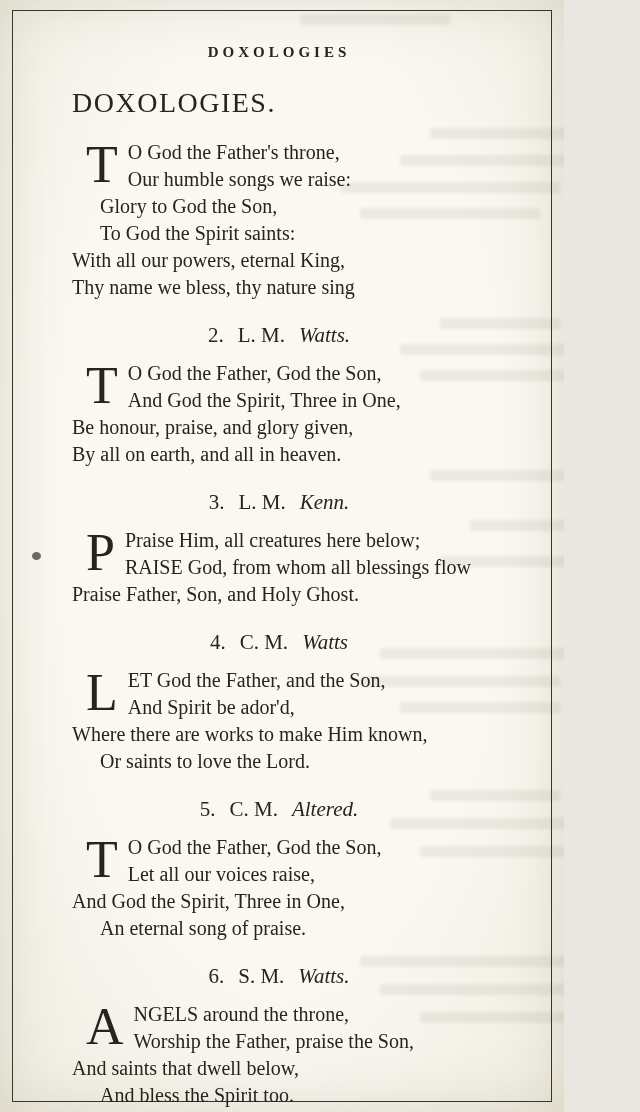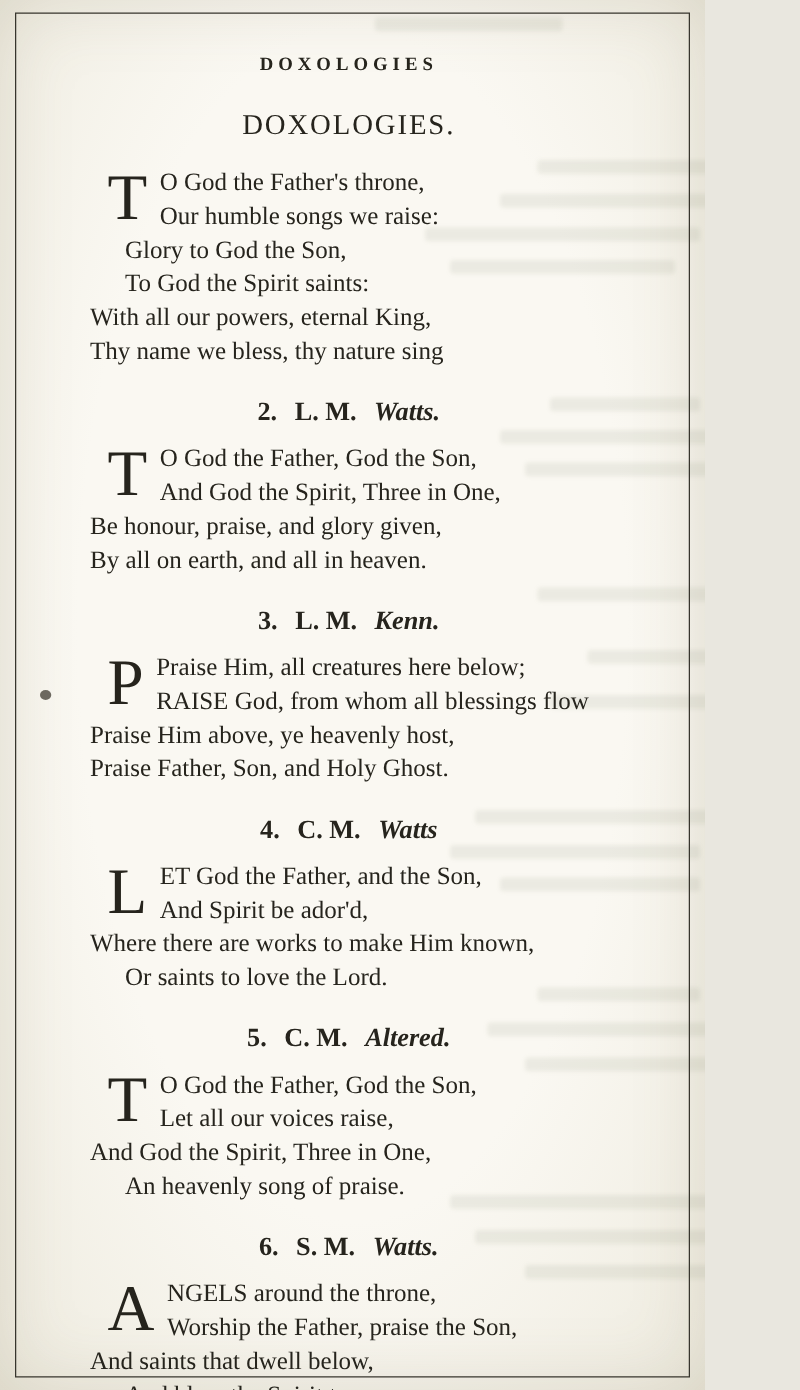--- a/index.html
+++ b/index.html
@@ -27,28 +27,27 @@
     padding: 28px 66px 0 60px;
     box-sizing: border-box;
   }
   .running-head {
     text-align: center;
     font-size: 15px; font-weight: bold;
     letter-spacing: 4px;
     margin: 6px 0 0 0;
   }
   .page-title {
-    text-align: center;
-    font-size: 23px; font-weight: normal;
+    font-size: 28px; font-weight: normal;
     letter-spacing: 1.5px;
     margin: 26px 0 20px 0;
   }
   .hymn-head {
     text-align: center;
-    font-size: 21px; font-weight: bold;
+    font-size: 21px; font-weight: normal;
     margin: 22px 0 12px 0;
   }
   .hymn-head span { margin: 0 7px; }
   .it { font-style: italic; }
   .verse {
     font-size: 20px;
     line-height: 27px;
   }
   .verse::after { content: ""; display: block; clear: both; }
   .dropcap {
@@ -143,21 +142,20 @@
     </div>
 
     <div class="hymn">
       <h3 class="hymn-head">
         <span>3.</span><span>L. M.</span><span class="it">Kenn.</span>
       </h3>
       <div class="verse">
         <span class="dropcap">P</span>
         <div class="line">Praise Him, all creatures here below;</div>
         <div class="line">RAISE God, from whom all blessings flow</div>
-        <div class="line">Praise Him above, ye heavenly host,</div>
         <div class="line">Praise Father, Son, and Holy Ghost.</div>
       </div>
     </div>
 
     <div class="hymn">
       <h3 class="hymn-head">
         <span>4.</span><span>C. M.</span><span class="it">Watts</span>
       </h3>
       <div class="verse">
         <span class="dropcap">L</span>
@@ -170,21 +168,21 @@
 
     <div class="hymn">
       <h3 class="hymn-head">
         <span>5.</span><span>C. M.</span><span class="it">Altered.</span>
       </h3>
       <div class="verse">
         <span class="dropcap">T</span>
         <div class="line">O God the Father, God the Son,</div>
         <div class="line">Let all our voices raise,</div>
         <div class="line">And God the Spirit, Three in One,</div>
-        <div class="line ind">An heavenly song of praise.</div>
+        <div class="line ind">An eternal song of praise.</div>
       </div>
     </div>
 
     <div class="hymn">
       <h3 class="hymn-head">
         <span>6.</span><span>S. M.</span><span class="it">Watts.</span>
       </h3>
       <div class="verse">
         <span class="dropcap">A</span>
         <div class="line">NGELS around the throne,</div>

